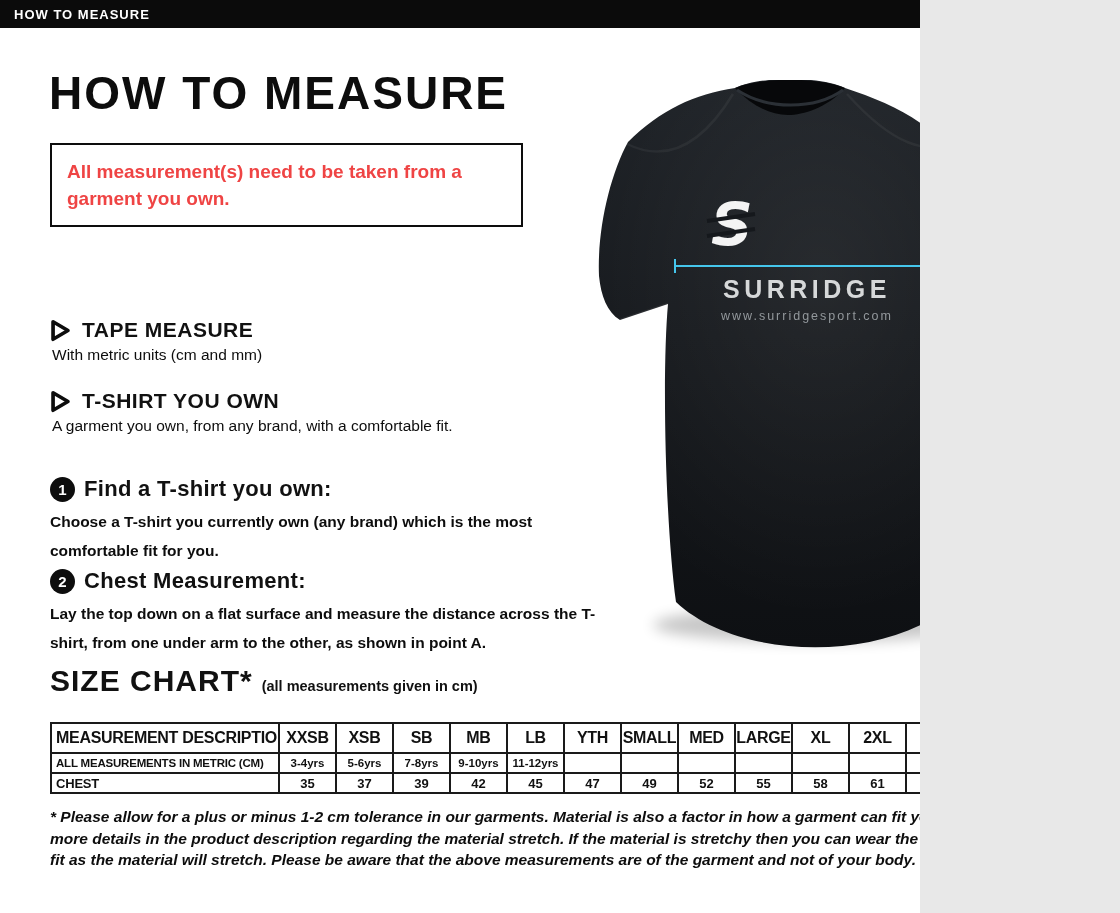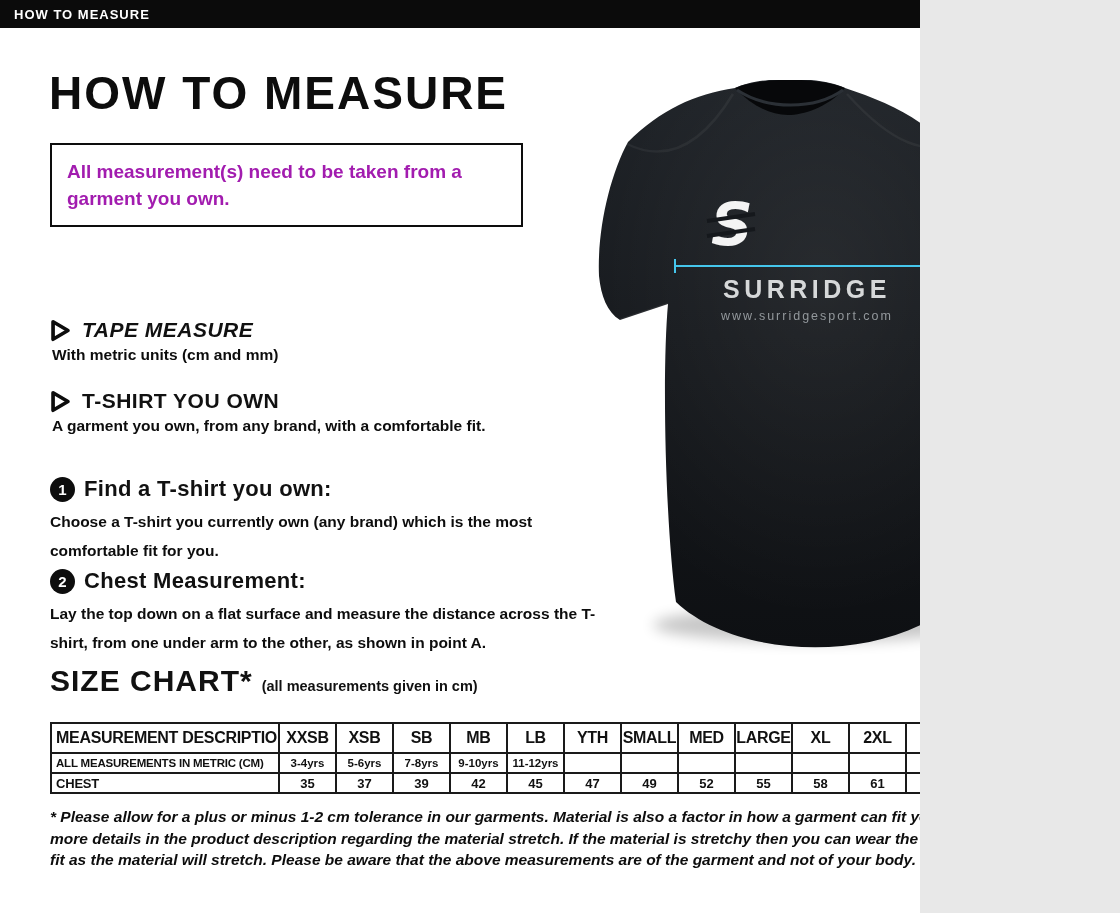--- a/index.html
+++ b/index.html
@@ -11,28 +11,28 @@
             display:flex; align-items:center; justify-content:space-between; padding:0 12px 0 14px; }
   .topbar-title { color:#fff; font-size:13px; font-weight:bold; letter-spacing:1px; }
   .topbar-logo { display:flex; flex-direction:column; align-items:center; line-height:1; padding-top:2px; }
   .topbar-logo .logo-s { color:#fff; font-size:14px; font-weight:bold; line-height:12px; font-style:italic; }
   .topbar-logo .logo-word { color:#fff; font-size:6px; font-weight:bold; letter-spacing:1.4px; margin-top:1px; }
 
   
   .h1 { position:absolute; left:49px; top:66px; font-size:46px; font-weight:800; letter-spacing:2px; color:#0d0d0d; }
   .notice-box { position:absolute; left:50px; top:143px; width:473px; min-height:82px;
                 border:2px solid #0d0d0d; padding:13px 15px; }
-  .notice-box p { font-size:19px; font-weight:bold; line-height:27px; color:#a21caf; }
+  .notice-box p { font-size:19px; font-weight:bold; line-height:27px; color:#ef4444; }
 
   .ywn-heading { position:absolute; left:50px; top:254px; font-size:27px; font-weight:800; letter-spacing:1px; }
 
   .need-item-title { position:absolute; display:flex; align-items:center; gap:11px; }
   .need-item-title .tri { width:21px; height:23px; flex:0 0 auto; }
   .need-item-title .t { font-size:21px; font-weight:800; letter-spacing:0.5px; }
-  .need-item-desc { position:absolute; font-size:15.5px; font-weight:bold; color:#0d0d0d; }
+  .need-item-desc { position:absolute; font-size:15.5px; font-weight:normal; color:#0d0d0d; }
 
   .step-title { position:absolute; display:flex; align-items:center; gap:9px; }
   .step-num { width:25px; height:25px; border-radius:50%; background:#0d0d0d; color:#fff;
               display:flex; align-items:center; justify-content:center; font-size:15px; font-weight:bold; flex:0 0 auto; }
   .step-title .t { font-size:22px; font-weight:800; letter-spacing:0.3px; }
   .step-desc { position:absolute; font-size:15.5px; font-weight:bold; line-height:29px; color:#0d0d0d; }
 
   .sc-heading { position:absolute; left:50px; top:664px; display:flex; align-items:flex-end; gap:9px; }
   .sc-heading .big { font-size:30px; font-weight:800; letter-spacing:1px; }
   .sc-heading .small { font-size:14.5px; font-weight:bold; padding-bottom:4px; }
@@ -67,21 +67,21 @@
     </span>
   </div>
 
   <h1 class="h1">HOW TO MEASURE</h1>
 
   <div class="notice-box">
     <p>All measurement(s) need to be taken from a garment you own.</p>
   </div>
 
 
-  <div class="need-item-title" style="left:50px; top:318px;font-style:italic;">
+  <div class="need-item-title" style="left:50px; top:318px;">
     <svg class="tri" viewBox="0 0 24 26">
       <path d="M3.5,3 L20.5,13 L3.5,23 Z" fill="none" stroke="#0d0d0d" stroke-width="4.2" stroke-linejoin="round"></path>
     </svg>
     <span class="t">TAPE MEASURE</span>
   </div>
   <div class="need-item-desc" style="left:52px; top:346px;">With metric units (cm and mm)</div>
 
   <div class="need-item-title" style="left:50px; top:389px;">
     <svg class="tri" viewBox="0 0 24 26">
       <path d="M3.5,3 L20.5,13 L3.5,23 Z" fill="none" stroke="#0d0d0d" stroke-width="4.2" stroke-linejoin="round"></path>

